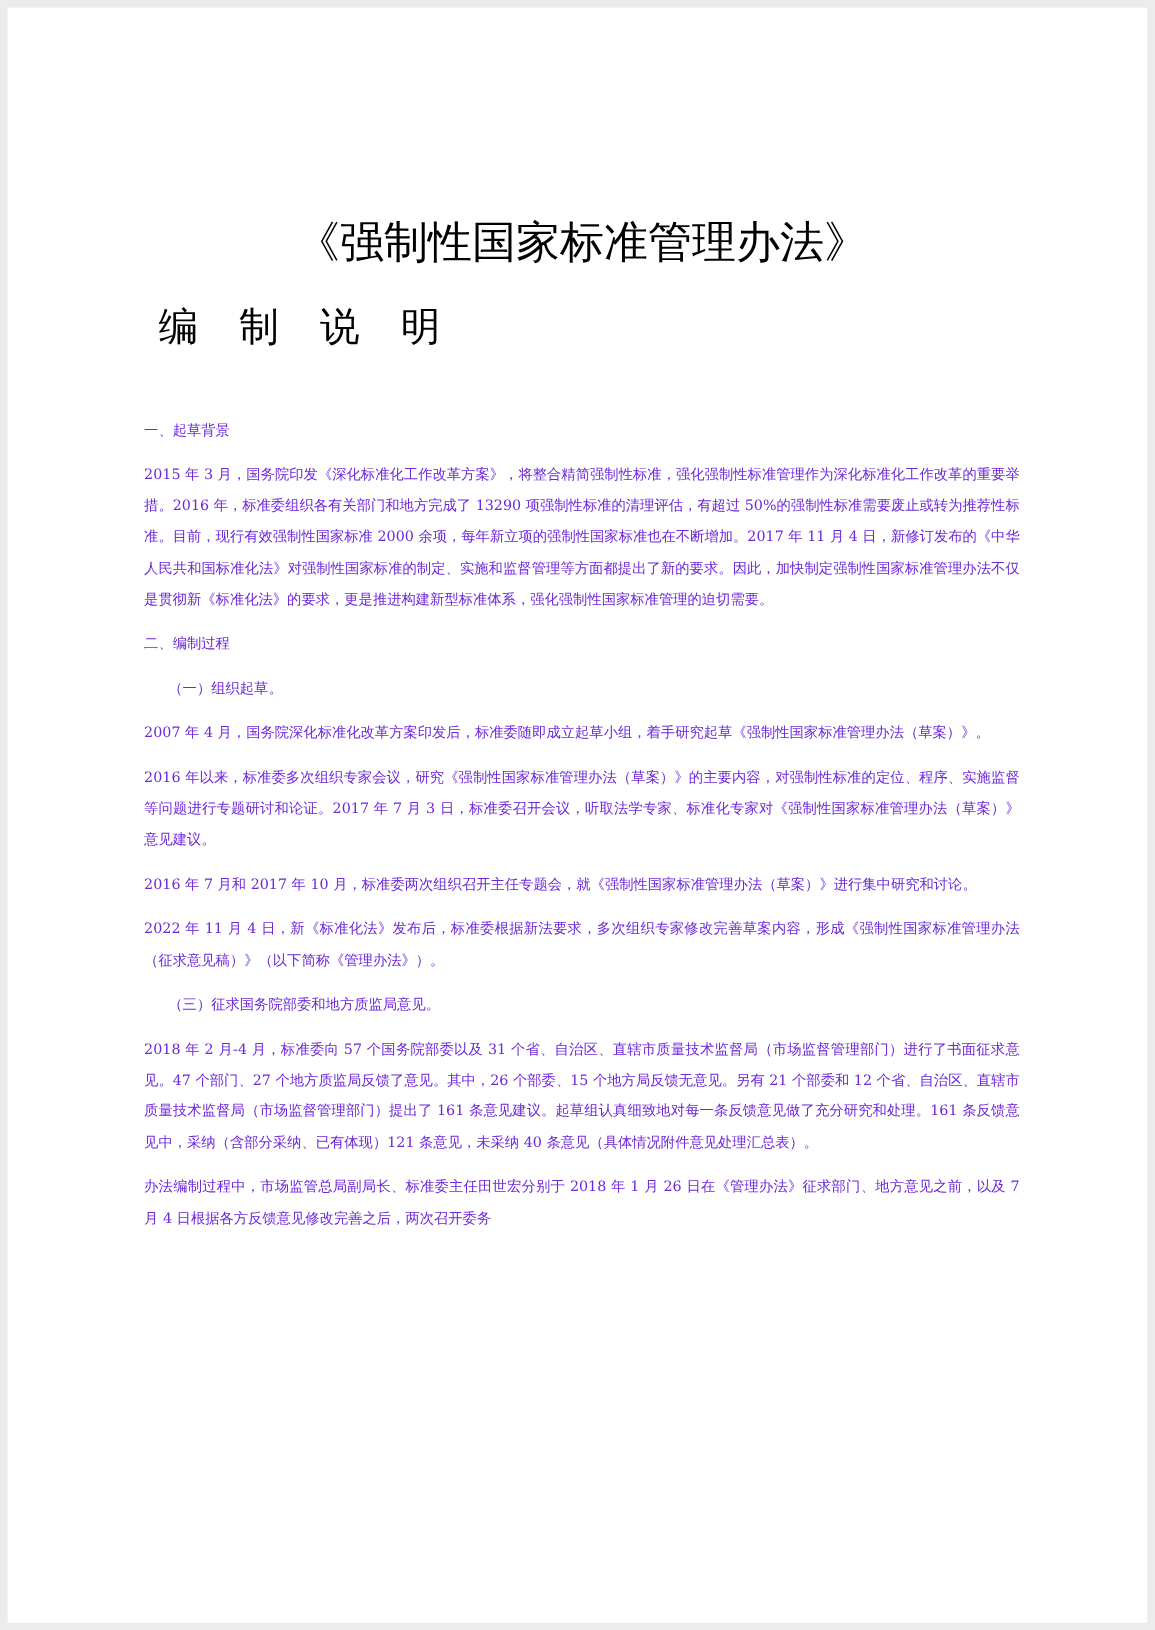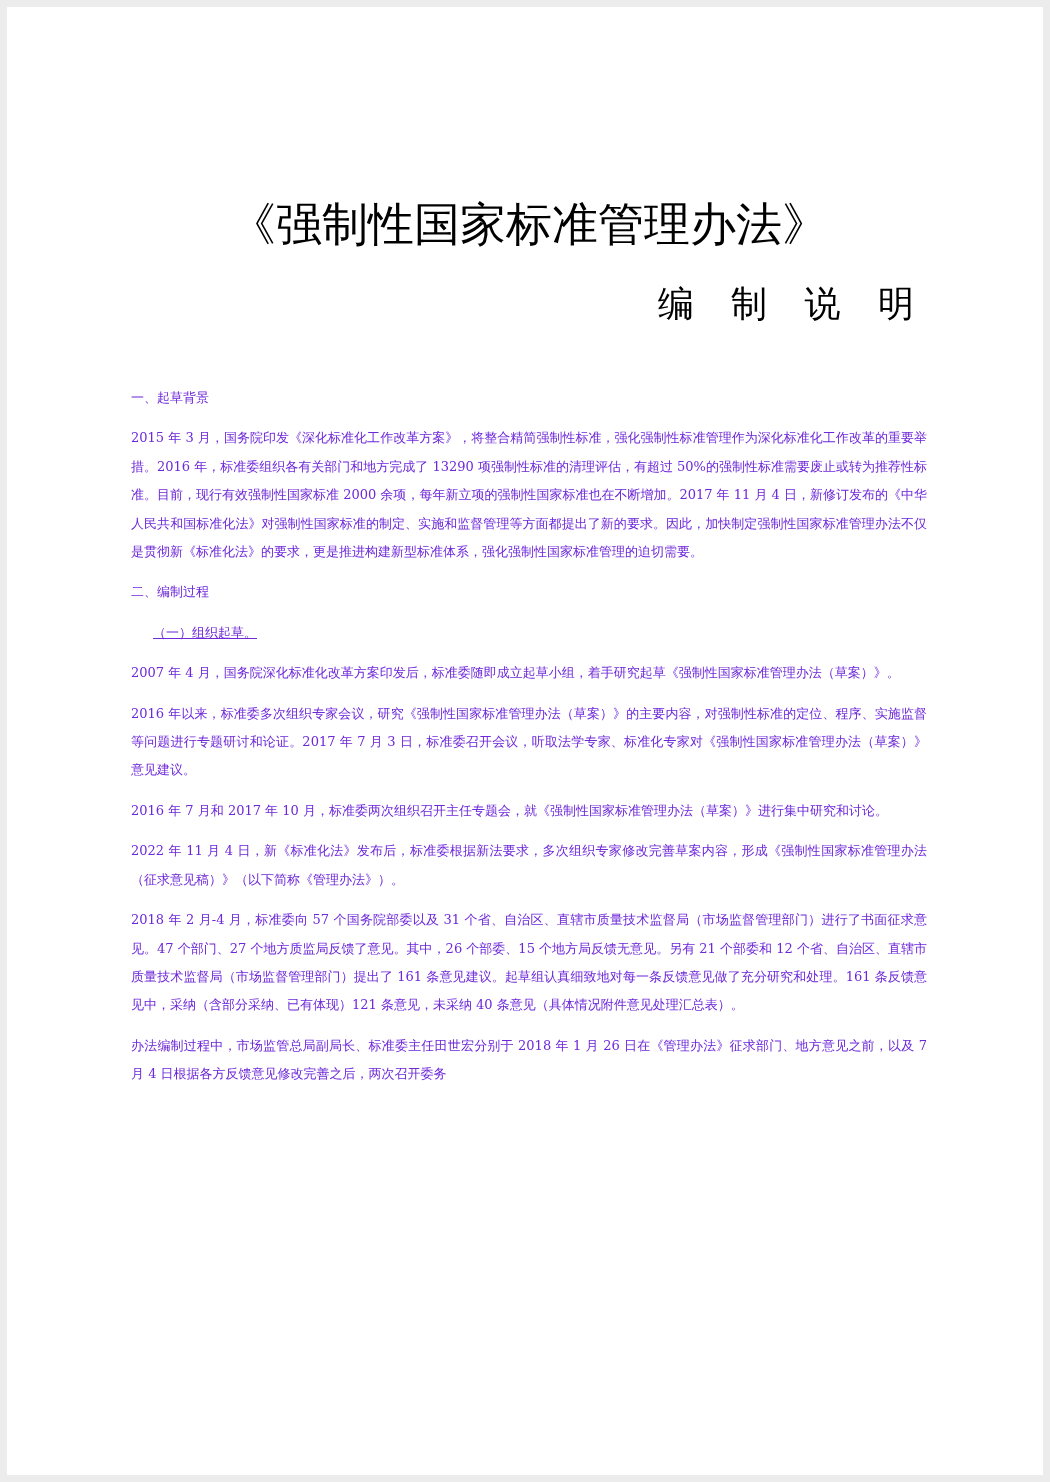--- a/index.html
+++ b/index.html
@@ -29,31 +29,31 @@
     position: absolute;
     left: 124px;
     top: 0;
     width: 796px;
   }
 
   
   .doc-title {
     text-align: center;
     font-family: "DejaVu Serif", "Liberation Serif", serif;
-    font-size: 46px;
+    font-size: 40px;
     font-weight: 400;
     color: #000000;
     line-height: 1.0;
     margin: 0;
     padding-top: 194px;
     letter-spacing: 0px;
     white-space: nowrap;
   }
   .doc-subtitle {
-    text-align: right;
+    text-align: left;
     font-family: "DejaVu Serif", "Liberation Serif", serif;
     font-size: 36px;
     font-weight: 400;
     color: #000000;
     line-height: 1.0;
     margin: 0;
     padding-top: 39px;
     letter-spacing: 13px;
     text-indent: 13px;
     white-space: nowrap;
@@ -76,21 +76,20 @@
     text-justify: inter-ideograph;
     word-break: break-all;
   }
 
   .sec-head {
     margin-bottom: 12px;
   }
   .sub-head {
     text-indent: 22px;
     margin-bottom: 12px;
-    text-decoration: underline;
   }
   .para {
     margin-bottom: 12px;
   }
   .para:last-child {
     margin-bottom: 0;
   }
 </style>
 </head>
 <body>
@@ -104,18 +103,19 @@
 
     <div class="body-block">
         <p class="sec-head">一、起草背景</p>
         <p class="para">2015 年 3 月，国务院印发《深化标准化工作改革方案》，将整合精简强制性标准，强化强制性标准管理作为深化标准化工作改革的重要举措。2016 年，标准委组织各有关部门和地方完成了 13290 项强制性标准的清理评估，有超过 50%的强制性标准需要废止或转为推荐性标准。目前，现行有效强制性国家标准 2000 余项，每年新立项的强制性国家标准也在不断增加。2017 年 11 月 4 日，新修订发布的《中华人民共和国标准化法》对强制性国家标准的制定、实施和监督管理等方面都提出了新的要求。因此，加快制定强制性国家标准管理办法不仅是贯彻新《标准化法》的要求，更是推进构建新型标准体系，强化强制性国家标准管理的迫切需要。</p>
         <p class="sec-head">二、编制过程</p>
         <p class="sub-head">（一）组织起草。</p>
         <p class="para">2007 年 4 月，国务院深化标准化改革方案印发后，标准委随即成立起草小组，着手研究起草《强制性国家标准管理办法（草案）》。</p>
         <p class="para">2016 年以来，标准委多次组织专家会议，研究《强制性国家标准管理办法（草案）》的主要内容，对强制性标准的定位、程序、实施监督等问题进行专题研讨和论证。2017 年 7 月 3 日，标准委召开会议，听取法学专家、标准化专家对《强制性国家标准管理办法（草案）》意见建议。</p>
         <p class="para">2016 年 7 月和 2017 年 10 月，标准委两次组织召开主任专题会，就《强制性国家标准管理办法（草案）》进行集中研究和讨论。</p>
         <p class="para">2022 年 11 月 4 日，新《标准化法》发布后，标准委根据新法要求，多次组织专家修改完善草案内容，形成《强制性国家标准管理办法（征求意见稿）》（以下简称《管理办法》）。</p>
+        <p class="sub-head">（三）征求国务院部委和地方质监局意见。</p>
         <p class="para">2018 年 2 月-4 月，标准委向 57 个国务院部委以及 31 个省、自治区、直辖市质量技术监督局（市场监督管理部门）进行了书面征求意见。47 个部门、27 个地方质监局反馈了意见。其中，26 个部委、15 个地方局反馈无意见。另有 21 个部委和 12 个省、自治区、直辖市质量技术监督局（市场监督管理部门）提出了 161 条意见建议。起草组认真细致地对每一条反馈意见做了充分研究和处理。161 条反馈意见中，采纳（含部分采纳、已有体现）121 条意见，未采纳 40 条意见（具体情况附件意见处理汇总表）。</p>
         <p class="para">办法编制过程中，市场监管总局副局长、标准委主任田世宏分别于 2018 年 1 月 26 日在《管理办法》征求部门、地方意见之前，以及 7 月 4 日根据各方反馈意见修改完善之后，两次召开委务</p>
       </div>
 
   </div>
 </div>
 
 </body></html>

